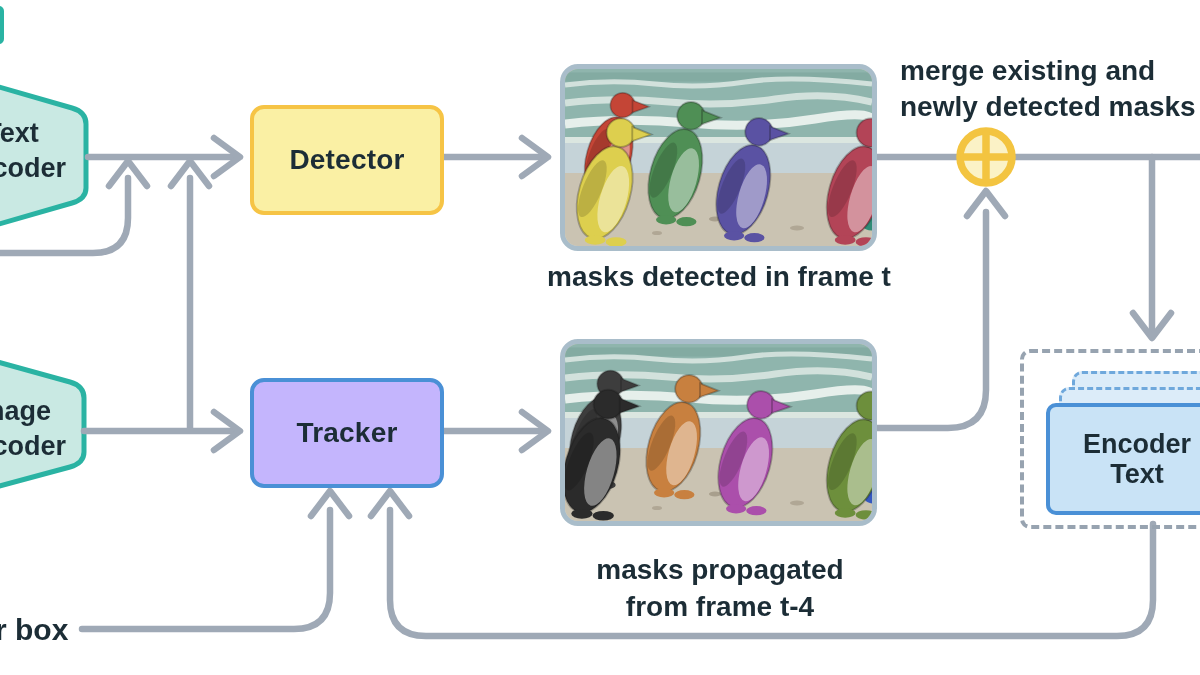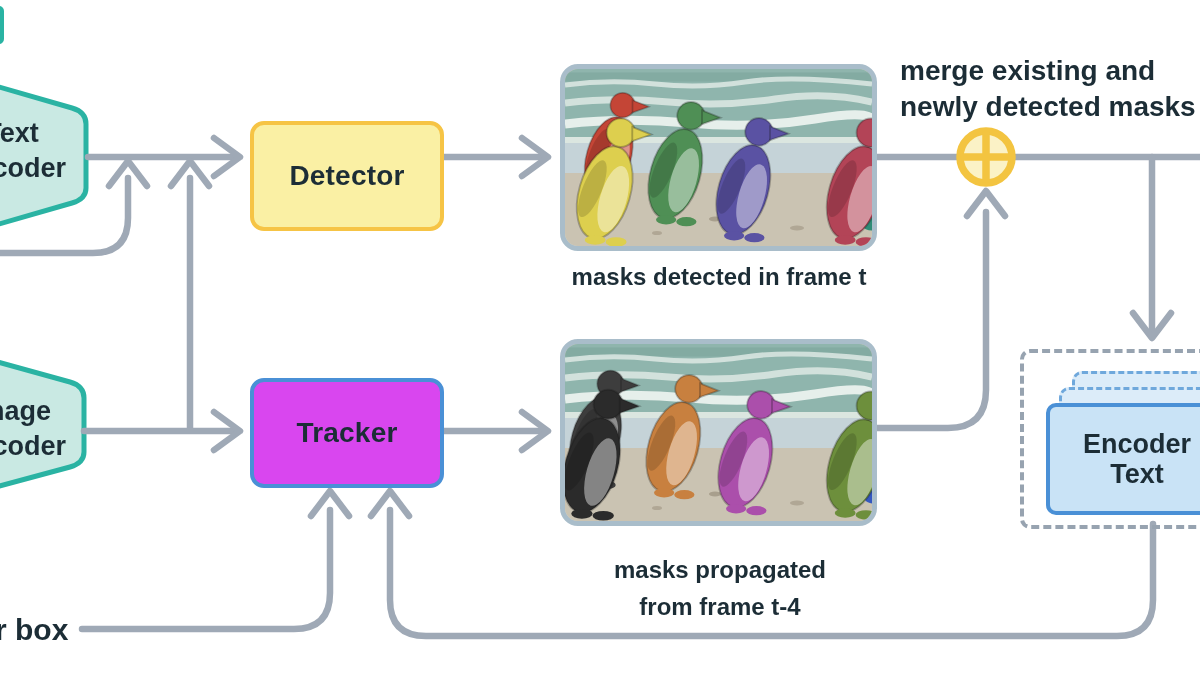--- a/index.html
+++ b/index.html
@@ -7,38 +7,38 @@
     width:1200px;height:675px;position:relative;overflow:hidden;
     background:#ffffff;color:#1c2d36;
     font-family:"Liberation Sans",sans-serif;
   }
   svg{display:block;}
   #wires{position:absolute;left:0;top:0;z-index:1;}
   .node{
     position:absolute;z-index:2;display:flex;align-items:center;justify-content:center;
     font-size:28px;font-weight:600;border-radius:14px;letter-spacing:.2px;
   }
-  #detector{left:250px;top:121px;width:186px;height:102px;background:#faf0a4;border:4.5px solid #f6c445;}
-  #tracker {left:250px;top:378px;width:186px;height:102px;background:#d946ef;border:4.5px solid #4a90d6;}
+  #detector{left:250px;top:105px;width:186px;height:102px;background:#faf0a4;border:4.5px solid #f6c445;}
+  #tracker {left:250px;top:378px;width:186px;height:102px;background:#c4b5fd;border:4.5px solid #4a90d6;}
 
   .enc-label{
     position:absolute;z-index:2;width:148px;text-align:center;
     font-size:27px;font-weight:600;line-height:35px;
   }
   #text-enc-label{left:-62px;top:116px;}
   #img-enc-label{left:-62px;top:394px;}
 
   .img-frame{
     position:absolute;z-index:2;width:307px;height:177px;
     border:5px solid #a9bdca;border-radius:18px;overflow:hidden;background:#cfd8d5;
   }
   #frame-t{left:560px;top:64px;}
   #frame-t1{left:560px;top:339px;}
 
-  .caption{position:absolute;z-index:2;font-size:24px;font-weight:600;line-height:37px;text-align:center;}
+  .caption{position:absolute;z-index:2;font-size:28px;font-weight:600;line-height:37px;text-align:center;}
   #cap1{left:528px;top:258px;width:382px;}
   #cap2{left:540px;top:551px;width:360px;}
   #merge-note{left:900px;top:53px;width:360px;text-align:left;line-height:36px;font-size:28px;font-weight:600;position:absolute;z-index:2;white-space:nowrap;}
   #prompt-label{left:-5px;top:613px;font-size:30px;font-weight:600;position:absolute;z-index:2;}
 
   #mem-container{
     position:absolute;z-index:2;left:1020px;top:349px;width:214px;height:172px;
     border:4px dashed #97a3b0;border-radius:10px;
   }
   .mem-back{

